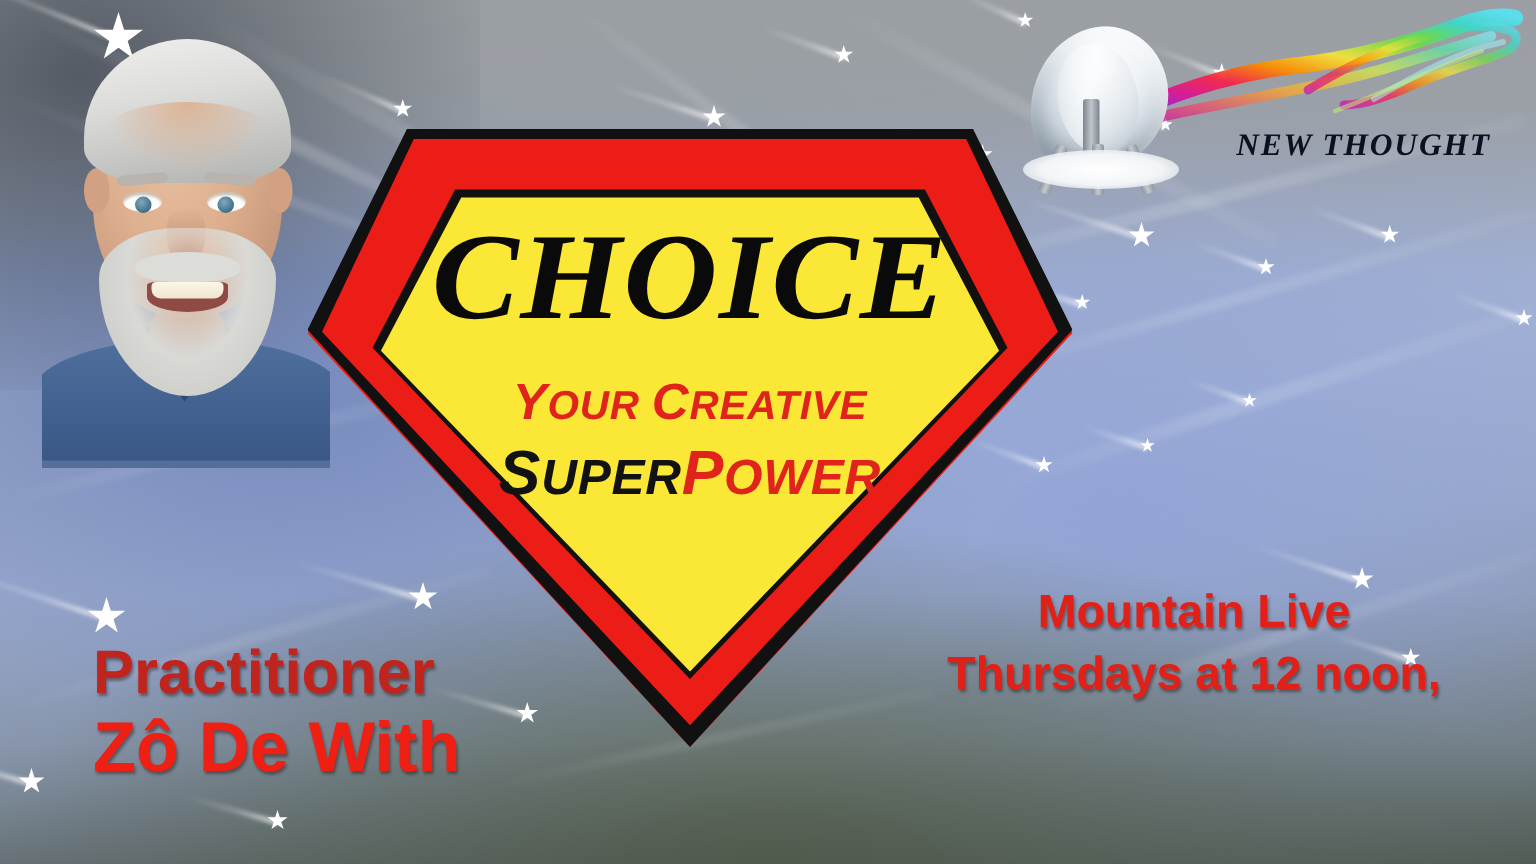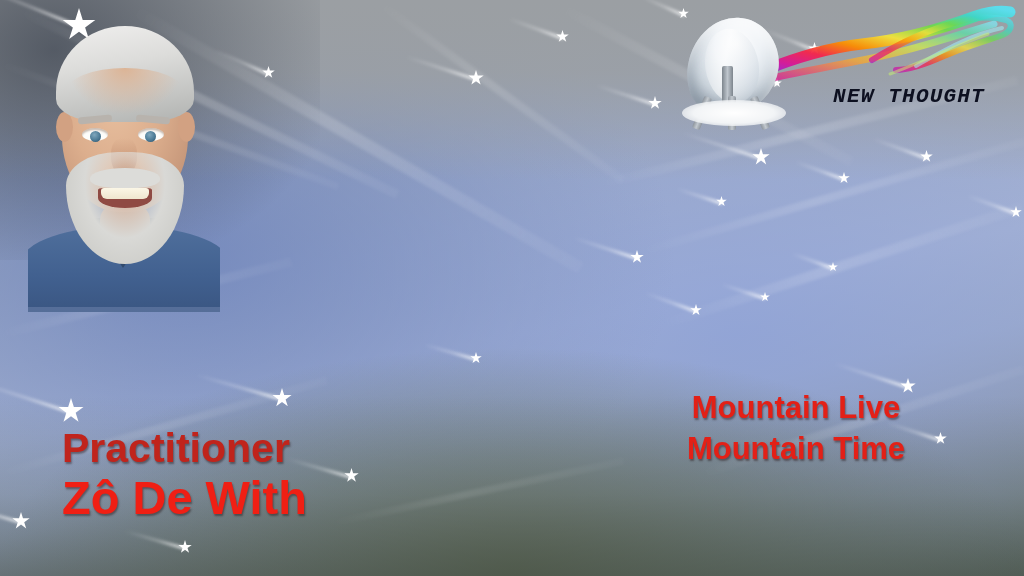--- a/index.html
+++ b/index.html
@@ -273,21 +273,21 @@
     position: absolute; left: 22%; top: 10%; width: 56%; height: 80%;
     background: linear-gradient(120deg, rgba(255,255,255,0.0) 0%, rgba(255,255,255,0.55) 40%, rgba(170,185,200,0.35) 100%);
     border-radius: 50%;
   }
   .rainbow {
     position: absolute; left: 0; top: 0; width: 348px; height: 130px;
   }
   .net-title {
     position: absolute;
     left: 128px; top: 78px;
-    font-family: Liberation Mono, monospace;
+    font-family: Liberation Serif, serif;
     font-weight: 700;
     font-style: italic;
     font-size: 21px;
     letter-spacing: 1.2px;
     color: #0d1020;
     line-height: 1.42;
     text-align: center;
     width: 210px;
   }
 
@@ -504,25 +504,41 @@
     <div class="dish-mast"></div>
     <div class="dish-leg" style="left:22px; top:92px; transform:rotate(22deg);"></div>
     <div class="dish-leg" style="left:52px; top:92px;"></div>
     <div class="dish-leg" style="left:80px; top:92px; transform:rotate(-22deg);"></div>
     <div class="dish-base"></div>
     <div class="net-title">
       <div>NEW THOUGHT</div>
     </div>
   </div>
 
+  <div class="shield">
+    <div class="shield-red"></div>
+    <div class="shield-black"></div>
+    <div class="shield-yellow"></div>
+    <div class="shield-outline"></div>
+
+    <div class="choice-text">CHOICE</div>
+
+    <div class="tagline1">
+      <span class="sc-big red">Y</span><span class="red">OUR</span><span class="red">&nbsp;</span><span class="sc-big red">C</span><span class="red">REATIVE</span>
+    </div>
+
+    <div class="tagline2">
+      <span class="sc-big blk">S</span><span class="blk">UPER</span><span class="sc-big red">P</span><span class="red">OWER</span>
+    </div>
+  </div>
 
   <div class="caption-left">
     <br>
     <span>Practitioner</span>
     <span class="name">Zô De With</span>
   </div>
 
   <div class="caption-right">
     <div>Mountain Live</div>
-    <div>Mountain Time</div>
+    <div>Thursdays at 12 noon,</div>
   </div>
 
 </div>
 
 </body></html>

